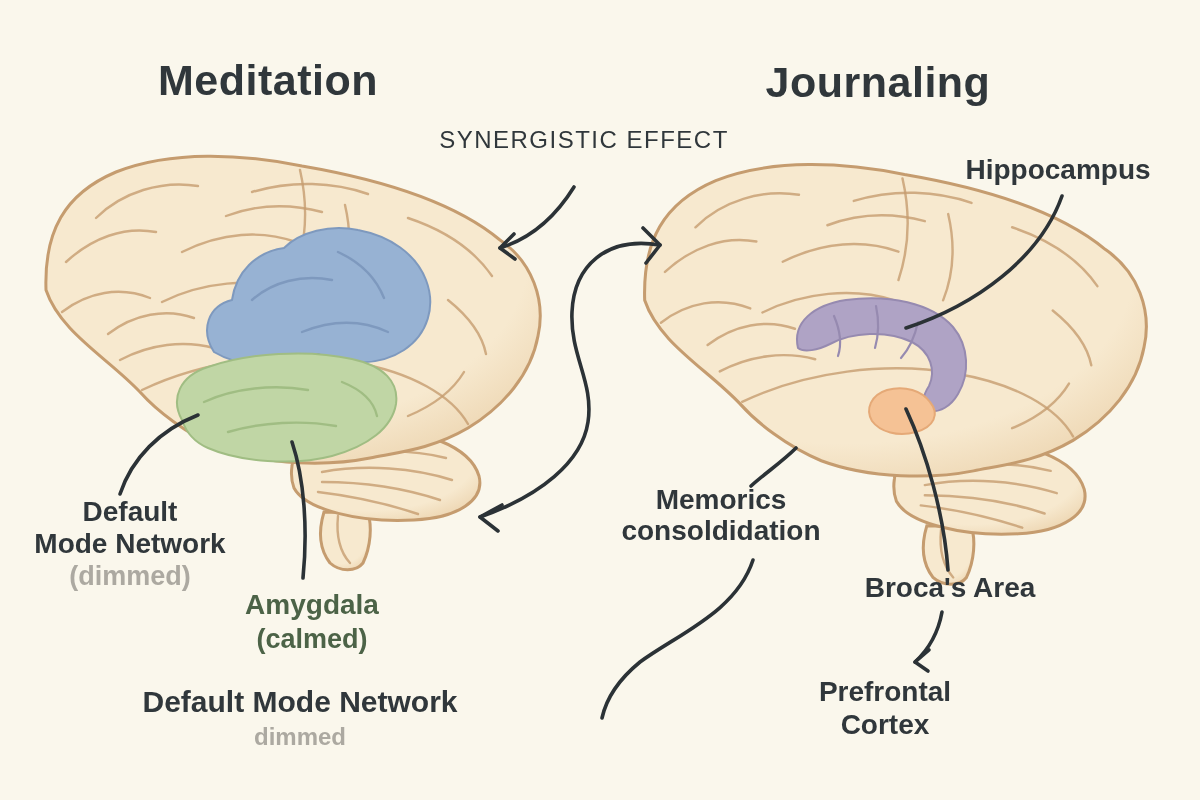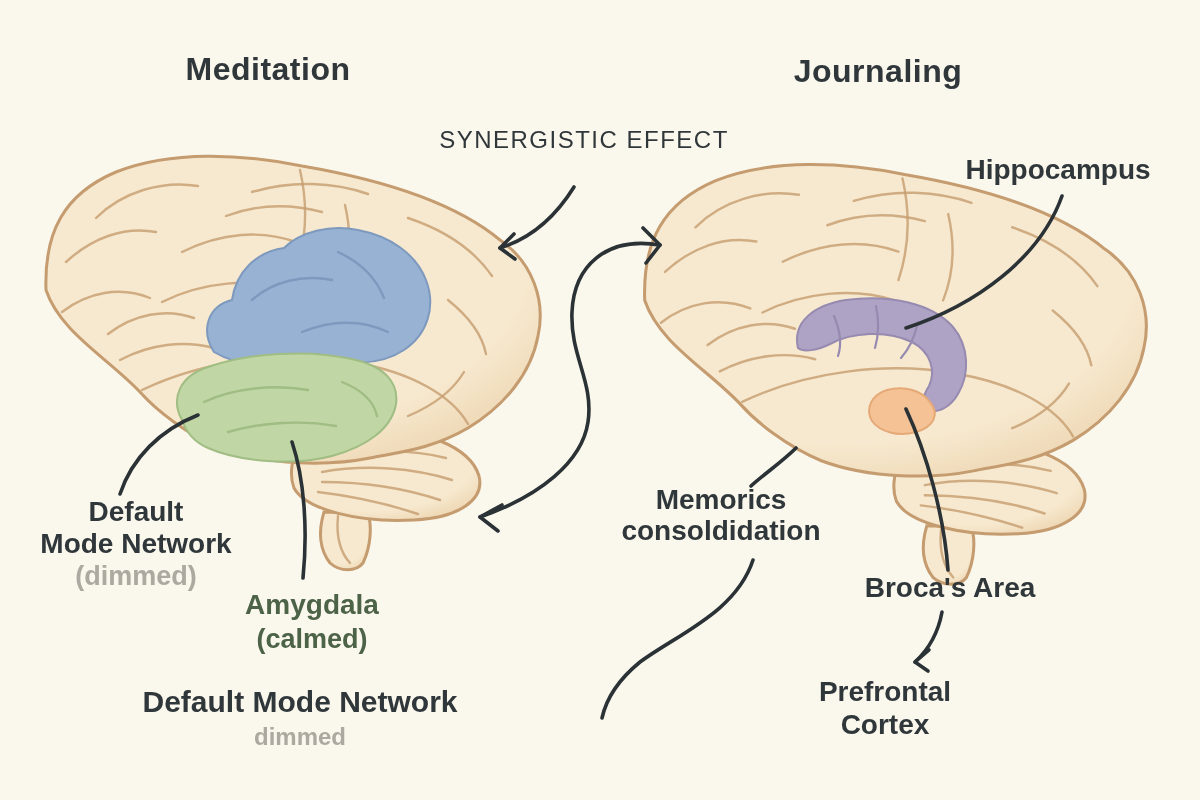--- a/index.html
+++ b/index.html
@@ -21,21 +21,21 @@
   .wr-purple{fill:none;stroke:var(--hippocampus-purple-line,#968AB0);stroke-width:2.2;stroke-linecap:round;}
   .region-orange{fill:var(--broca-orange,#F5C295);stroke:var(--broca-orange-line,#E5A977);stroke-width:2;}
   .pointer{fill:none;stroke:var(--ink,#2B3236);stroke-width:3.6;stroke-linecap:round;stroke-linejoin:round;}
   .label{
     position:absolute;transform:translateX(-50%);
     text-align:center;white-space:nowrap;
     color:var(--text-dark,#30373B);
     font-weight:600;line-height:32px;font-size:28px;
   }
   .label span{display:block;}
-  .title{font-size:32px;font-weight:700;line-height:48px;letter-spacing:.5px;}
+  .title{font-size:43px;font-weight:700;line-height:48px;letter-spacing:.5px;margin-top:11px;}
   .banner{font-size:24px;font-weight:400;letter-spacing:1.5px;}
   .note{color:var(--text-gray,#ACA9A1);font-weight:700;font-size:27px;}
   .green-label{color:var(--text-green,#4C6347);line-height:34px;}
   .green-label .gnote{color:var(--text-green,#4C6347);font-weight:600;font-size:27px;text-align:center;}
   .big{font-size:30px;line-height:35px;}
   .bignote{font-size:24px;}
 </style>
 </head>
 <body>
 
@@ -132,21 +132,21 @@
   </svg>
 
   <div class="label title" style="left:268px;top:45px">Meditation</div>
 
   <div class="label title" style="left:878px;top:47px">Journaling</div>
 
   <div class="label banner" style="left:584px;top:124px">SYNERGISTIC EFFECT</div>
 
   <div class="label" style="left:1058px;top:154px">Hippocampus</div>
 
-  <div class="label" style="left:136px;top:496px">
+  <div class="label" style="left:130px;top:496px">
     <span>Default</span>
     <span>Mode Network</span>
     <span class="note">(dimmed)</span>
   </div>
 
   <div class="label green-label" style="left:312px;top:588px">
     <span>Amygdala</span>
     <span class="gnote">(calmed)</span>
   </div>
 

